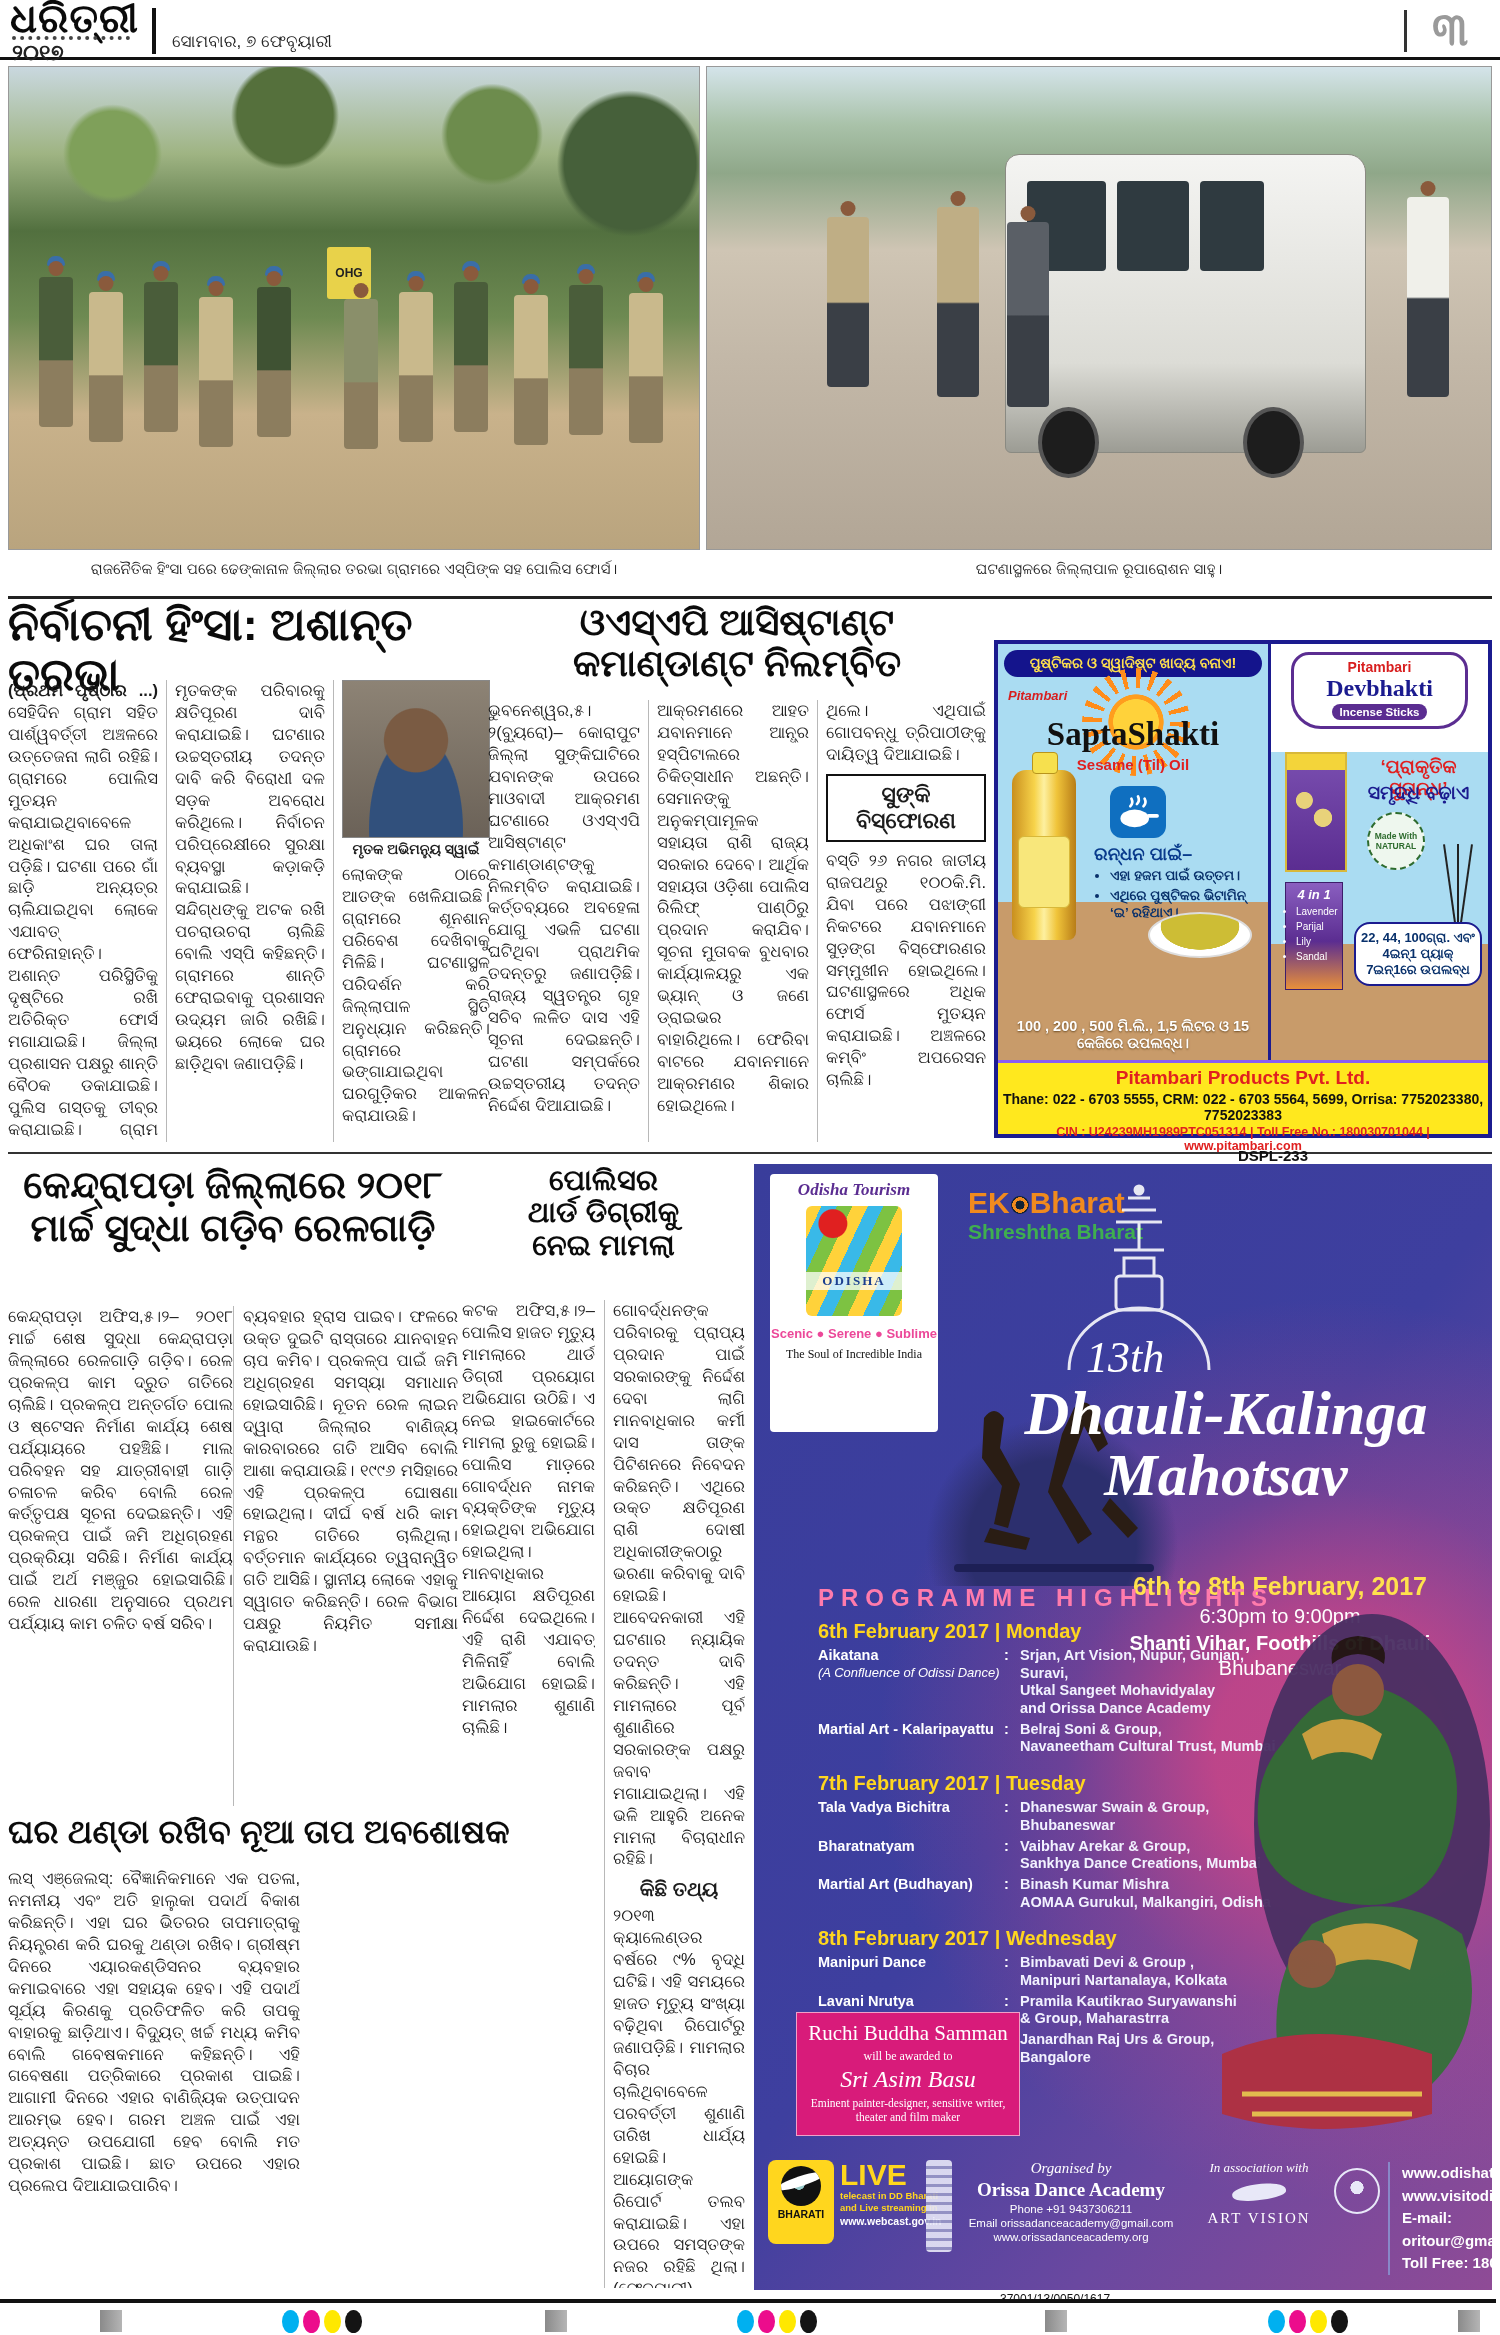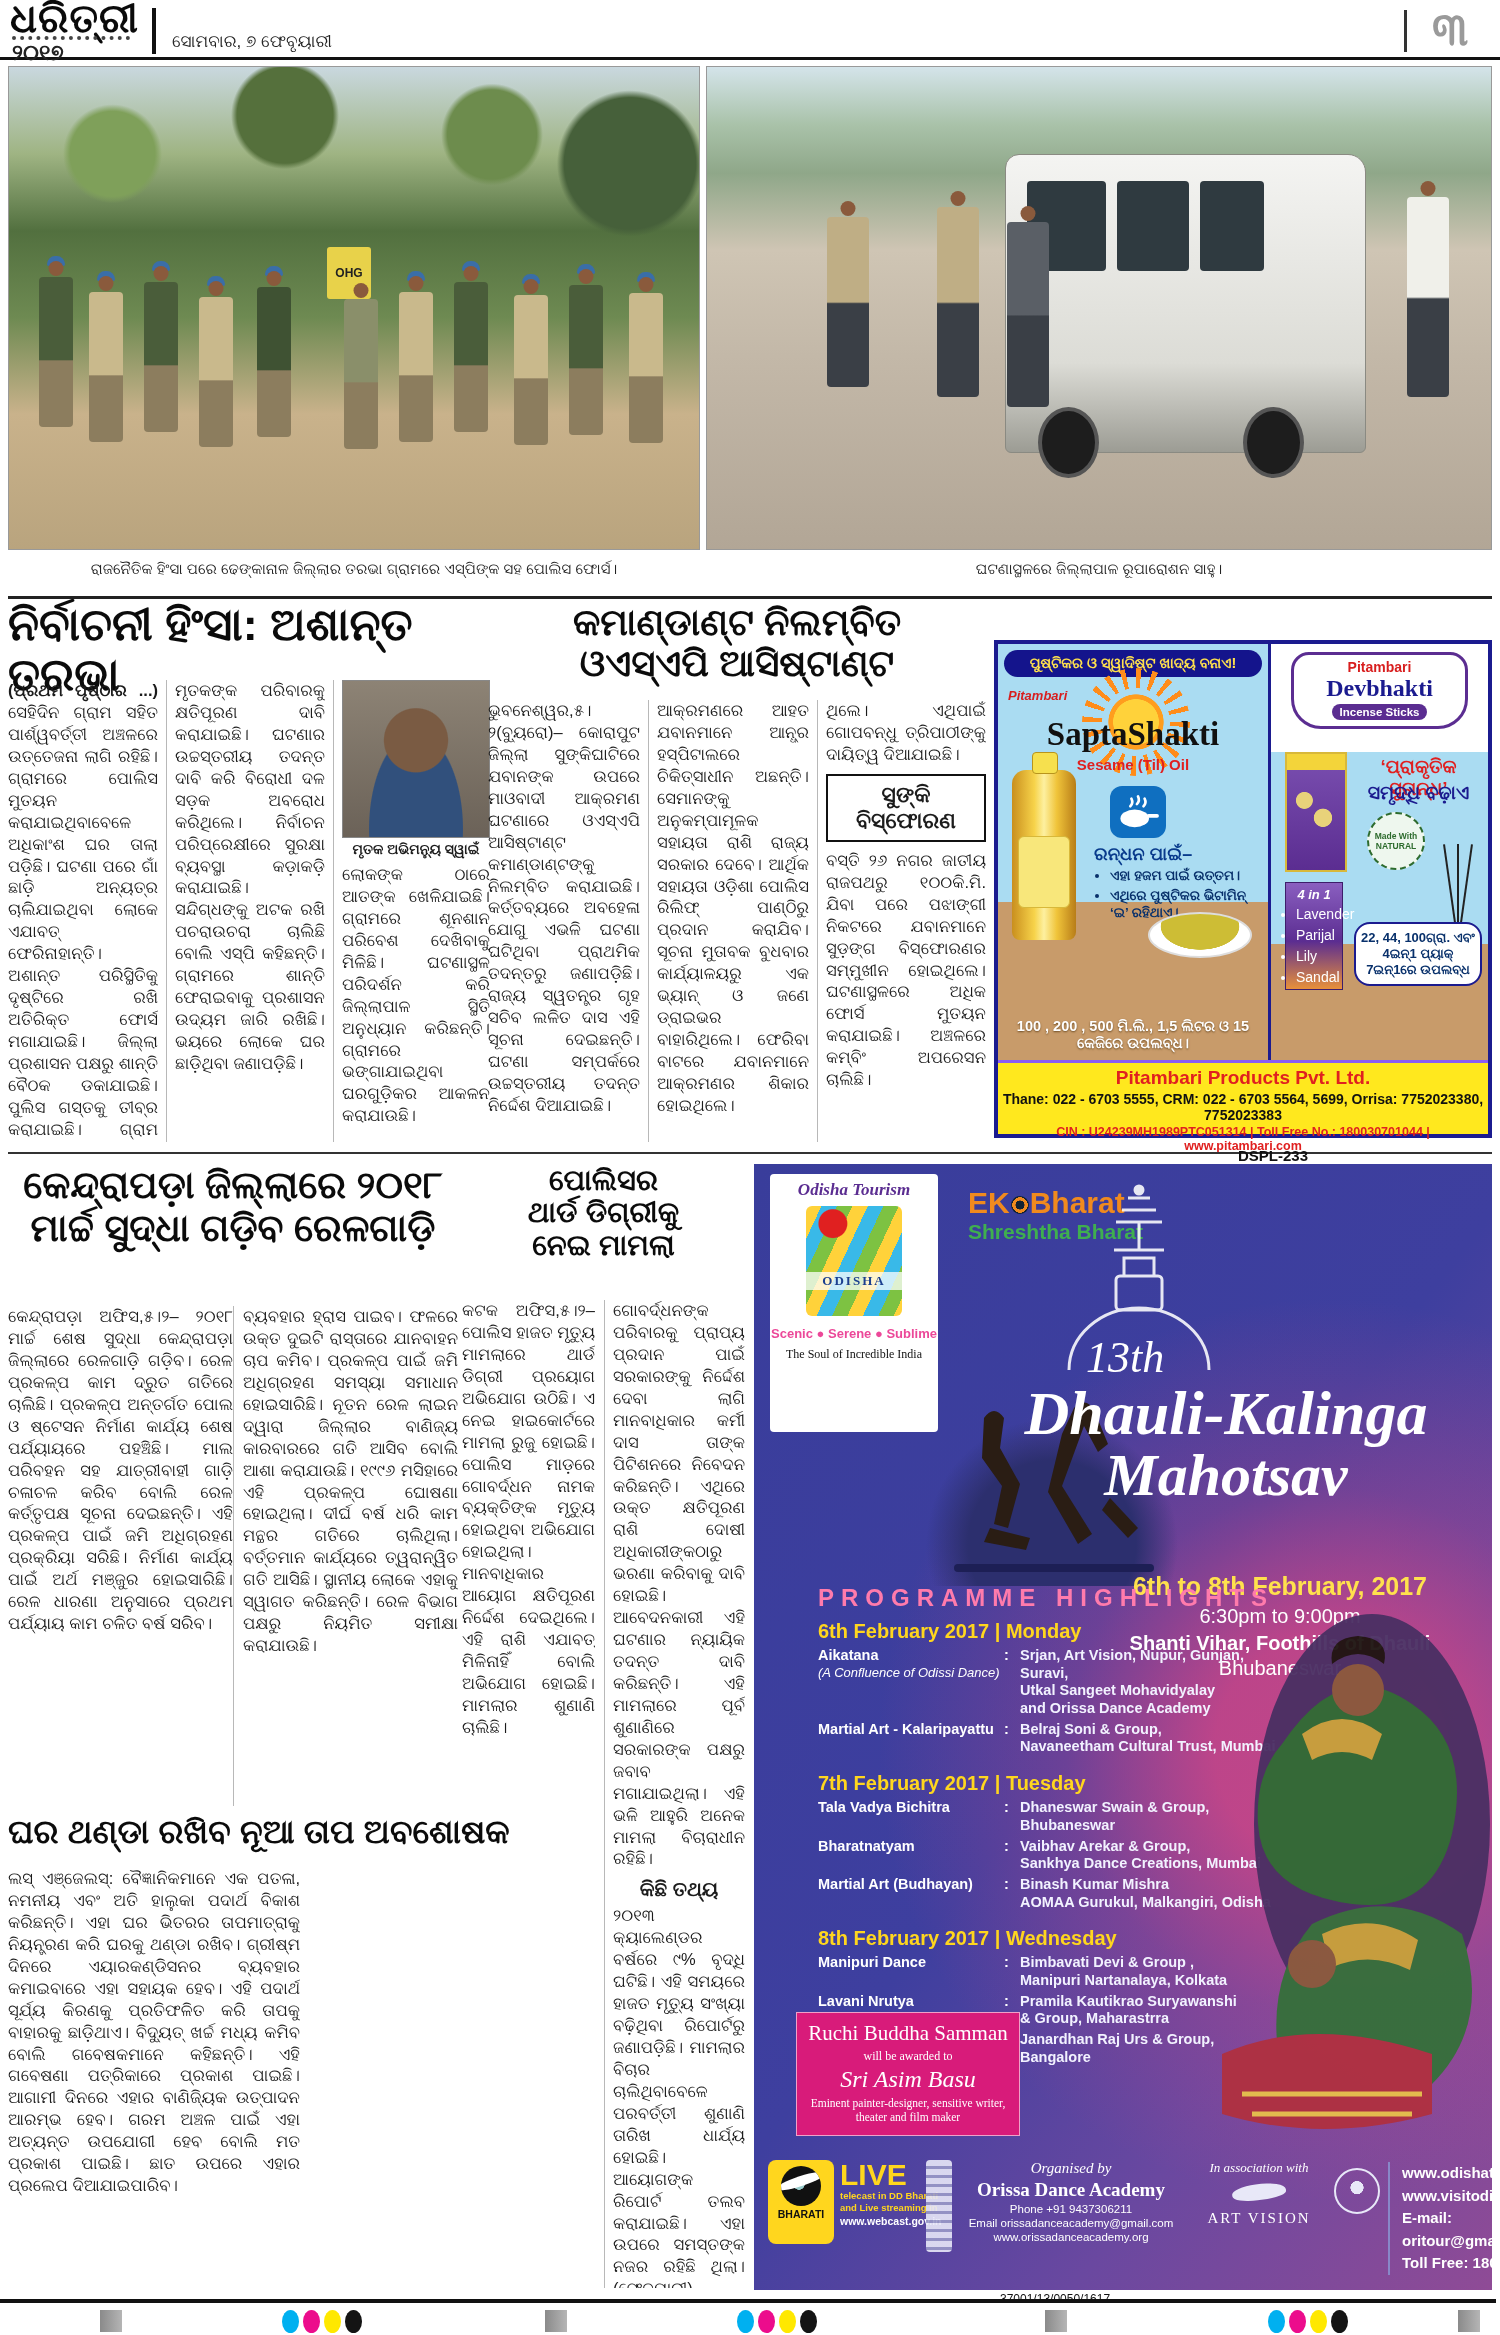--- a/index.html
+++ b/index.html
@@ -93,21 +93,21 @@
       radial-gradient(circle at 30% 40%,#e8d27a 0 10%,transparent 11%),
       radial-gradient(circle at 62% 55%,#e8d27a 0 12%,transparent 13%),
       linear-gradient(#7a4fb0,#5b2d91);border:2px solid #d8b83a;}
   .dev-pack:before{content:"";position:absolute;left:0;right:0;top:0;height:16px;background:#f3d43a;}
   .dev-line1{position:absolute;left:84px;top:112px;right:6px;color:#e02020;font-weight:bold;font-size:19px;text-align:center;}
   .dev-line2{position:absolute;left:84px;top:138px;right:6px;color:#1b1b8f;font-weight:bold;font-size:19px;text-align:center;}
   .dev-badge{position:absolute;left:96px;top:168px;width:58px;height:58px;border-radius:50%;border:2px dashed #2d6b2d;
              background:#eef7ee;color:#2d6b2d;font-size:8.5px;font-weight:bold;display:flex;align-items:center;justify-content:center;text-align:center;}
   .pack4{position:absolute;left:14px;top:238px;width:58px;height:108px;background:linear-gradient(#8a5fc0,#5b2d91 55%,#e8903a);border:1px solid #3d1d6b;color:#fff;}
   .pack4 .p4t{font-style:italic;font-weight:bold;font-size:13px;text-align:center;margin-top:4px;}
-  .pack4 ul{margin:2px 0 0;padding-left:10px;font-size:14px;line-height:1.5;}
+  .pack4 ul{margin:2px 0 0;padding-left:10px;font-size:10px;line-height:1.5;}
   .sticks{position:absolute;left:150px;top:200px;width:70px;height:120px;}
   .sticks i{position:absolute;bottom:34px;width:2px;height:86px;background:#222;display:block;}
   .sticks .holder{position:absolute;bottom:0;left:20px;width:30px;height:38px;background:linear-gradient(#e8c24a,#a87818);border-radius:4px 4px 10px 10px;}
   .dev-avail{position:absolute;right:6px;top:278px;width:128px;background:#fff;border:2px solid #1b1b8f;border-radius:16px;
              color:#08306b;font-weight:bold;font-size:13px;text-align:center;padding:6px 4px;}
   .pit-foot{height:74px;background:#ffe81e;border-top:3px solid #8b5cf6;text-align:center;padding-top:4px;}
   .pf1{color:#e02020;font-weight:bold;font-size:19px;}
   .pf2{color:#111;font-weight:bold;font-size:14px;margin-top:2px;}
   .pf3{color:#e02020;font-weight:bold;font-size:12.5px;margin-top:2px;}
 
@@ -312,22 +312,22 @@
     <div class="bodycol a1c" style="left:167px;width:150px;" data-name="article-column">ମୃତକଙ୍କ ପରିବାରକୁ କ୍ଷତିପୂରଣ ଦାବି କରାଯାଇଛି। ଘଟଣାର ଉଚ୍ଚସ୍ତରୀୟ ତଦନ୍ତ ଦାବି କରି ବିରୋଧୀ ଦଳ ସଡ଼କ ଅବରୋଧ କରିଥିଲେ। ନିର୍ବାଚନ ପରିପ୍ରେକ୍ଷୀରେ ସୁରକ୍ଷା ବ୍ୟବସ୍ଥା କଡ଼ାକଡ଼ି କରାଯାଇଛି। ସନ୍ଦିଗ୍ଧଙ୍କୁ ଅଟକ ରଖି ପଚରାଉଚରା ଚାଲିଛି ବୋଲି ଏସ୍‌ପି କହିଛନ୍ତି। ଗ୍ରାମରେ ଶାନ୍ତି ଫେରାଇବାକୁ ପ୍ରଶାସନ ଉଦ୍ୟମ ଜାରି ରଖିଛି। ଭୟରେ ଲୋକେ ଘର ଛାଡ଼ିଥିବା ଜଣାପଡ଼ିଛି।</div>
     <div class="vline" style="left:325px;top:0;height:462px;" data-name="column-rule"></div>
     <div class="a1c" style="left:334px;width:148px;">
       <div class="portrait" data-name="victim-portrait-photo"></div>
       <div class="portrait-cap" data-name="portrait-caption">ମୃତକ ଅଭିମନ୍ୟୁ ସ୍ୱାଇଁ</div>
       <div class="bodycol" data-name="article-text">ଲୋକଙ୍କ ଠାରେ ଆତଙ୍କ ଖେଳିଯାଇଛି। ଗ୍ରାମରେ ଶୂନଶାନ ପରିବେଶ ଦେଖିବାକୁ ମିଳିଛି। ଘଟଣାସ୍ଥଳ ପରିଦର୍ଶନ କରି ଜିଲ୍ଲାପାଳ ସ୍ଥିତି ଅନୁଧ୍ୟାନ କରିଛନ୍ତି। ଗ୍ରାମରେ ଭଙ୍ଗାଯାଇଥିବା ଘରଗୁଡ଼ିକର ଆକଳନ କରାଯାଉଛି।</div>
     </div>
   </div>
 
   <div class="headline1 a2-h" data-name="headline-osap-suspension">
+    <div data-name="headline-line">ଓଏସ୍‌ଏପି ଆସିଷ୍ଟାଣ୍ଟ</div>
     <div data-name="headline-line">କମାଣ୍ଡାଣ୍ଟ ନିଲମ୍ବିତ</div>
-    <div data-name="headline-line">ଓଏସ୍‌ଏପି ଆସିଷ୍ଟାଣ୍ଟ</div>
   </div>
   <div class="a2-cols" data-name="article-osap-suspension">
     <div class="bodycol a1c" style="left:0;width:152px;height:442px;" data-name="article-column">ଭୁବନେଶ୍ୱର,୫।୨(ବ୍ୟୁରୋ)– କୋରାପୁଟ ଜିଲ୍ଲା ସୁଙ୍କିଘାଟିରେ ଯବାନଙ୍କ ଉପରେ ମାଓବାଦୀ ଆକ୍ରମଣ ଘଟଣାରେ ଓଏସ୍‌ଏପି ଆସିଷ୍ଟାଣ୍ଟ କମାଣ୍ଡାଣ୍ଟଙ୍କୁ ନିଲମ୍ବିତ କରାଯାଇଛି। କର୍ତ୍ତବ୍ୟରେ ଅବହେଳା ଯୋଗୁ ଏଭଳି ଘଟଣା ଘଟିଥିବା ପ୍ରାଥମିକ ତଦନ୍ତରୁ ଜଣାପଡ଼ିଛି। ରାଜ୍ୟ ସ୍ୱତନ୍ତ୍ର ଗୃହ ସଚିବ ଲଳିତ ଦାସ ଏହି ସୂଚନା ଦେଇଛନ୍ତି। ଘଟଣା ସମ୍ପର୍କରେ ଉଚ୍ଚସ୍ତରୀୟ ତଦନ୍ତ ନିର୍ଦ୍ଦେଶ ଦିଆଯାଇଛି।</div>
     <div class="vline" style="left:160px;top:0;height:442px;" data-name="column-rule"></div>
     <div class="bodycol a1c" style="left:169px;width:152px;height:442px;" data-name="article-column">ଆକ୍ରମଣରେ ଆହତ ଯବାନମାନେ ଆନ୍ଧ୍ର ହସ୍ପିଟାଲରେ ଚିକିତ୍ସାଧୀନ ଅଛନ୍ତି। ସେମାନଙ୍କୁ ଅନୁକମ୍ପାମୂଳକ ସହାୟତା ରାଶି ରାଜ୍ୟ ସରକାର ଦେବେ। ଆର୍ଥିକ ସହାୟତା ଓଡ଼ିଶା ପୋଲିସ ରିଲିଫ୍ ପାଣ୍ଠିରୁ ପ୍ରଦାନ କରାଯିବ। ସୂଚନା ମୁତାବକ ବୁଧବାର କାର୍ଯ୍ୟାଳୟରୁ ଏକ ଭ୍ୟାନ୍ ଓ ଜଣେ ଡ୍ରାଇଭର ବାହାରିଥିଲେ। ଫେରିବା ବାଟରେ ଯବାନମାନେ ଆକ୍ରମଣର ଶିକାର ହୋଇଥିଲେ।</div>
     <div class="vline" style="left:329px;top:0;height:442px;" data-name="column-rule"></div>
     <div class="a1c" style="left:338px;width:160px;height:442px;">
       <div class="bodycol" data-name="article-text">ଥିଲେ। ଏଥିପାଇଁ ଗୋପବନ୍ଧୁ ତ୍ରିପାଠୀଙ୍କୁ ଦାୟିତ୍ୱ ଦିଆଯାଇଛି।</div>
       <div class="subhead-box" data-name="subhead-sunki-blast">ସୁଙ୍କି ବିସ୍ଫୋରଣ</div>
       <div class="bodycol" data-name="article-text">ବସ୍ତି ୨୬ ନଗର ଜାତୀୟ ରାଜପଥରୁ ୧୦୦କି.ମି. ଯିବା ପରେ ପଝାଙ୍ଗୀ ନିକଟରେ ଯବାନମାନେ ସୁଡ଼ଙ୍ଗ ବିସ୍ଫୋରଣର ସମ୍ମୁଖୀନ ହୋଇଥିଲେ। ଘଟଣାସ୍ଥଳରେ ଅଧିକ ଫୋର୍ସ ମୁତୟନ କରାଯାଇଛି। ଅଞ୍ଚଳରେ କମ୍ବିଂ ଅପରେସନ ଚାଲିଛି।</div>

